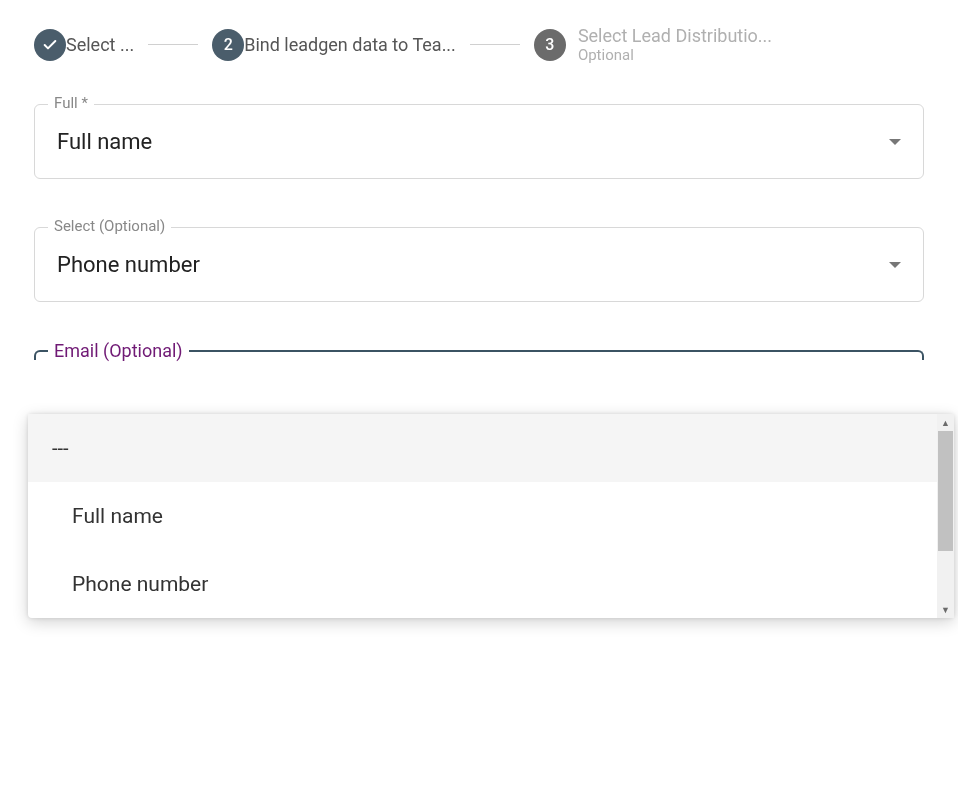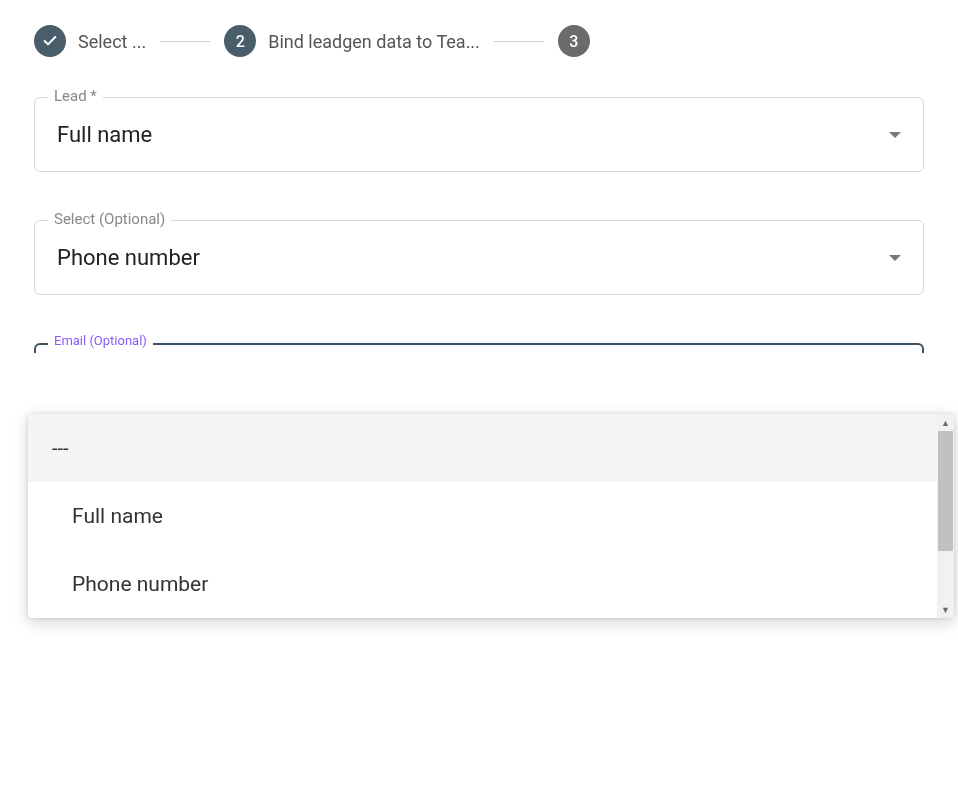--- a/index.html
+++ b/index.html
@@ -44,21 +44,20 @@
     .step-circle.completed {
       background: #4a5d6b;
     }
     .step-circle.active {
       background: #4a5d6b;
     }
     .step-circle.inactive {
       background: #6b6b6b;
     }
     .step-label {
-      margin-left: 12px;
       font-size: 18px;
       color: #555;
       white-space: nowrap;
       overflow: hidden;
       text-overflow: ellipsis;
     }
     .step1 .step-label { max-width: 80px; }
     .step2 .step-label { max-width: 270px; }
     .step3-text {
       margin-left: 12px;
@@ -131,22 +130,22 @@
     .field-group-email {
       position: relative;
       margin-bottom: 0;
     }
     .field-label-email {
       position: absolute;
       top: -10px;
       left: 14px;
       background: #fff;
       padding: 0 6px;
-      font-size: 13px;
-      color: #8b5cf6;
+      font-size: 18px;
+      color: #701a75;
       z-index: 2;
     }
     .email-field-top {
       height: 10px;
       border: 2px solid #3b5363;
       border-bottom: none;
       border-radius: 6px 6px 0 0;
       width: 100%;
     }
 
@@ -240,25 +239,29 @@
       </div>
       <span class="step-label">Bind leadgen data to Tea...</span>
     </div>
 
     <div class="step-connector"></div>
 
     <div class="step step3">
       <div class="step-circle inactive">
         <span>3</span>
       </div>
+      <div class="step3-text">
+        <span class="step3-title">Select Lead Distributio...</span>
+        <span class="step3-optional">Optional</span>
+      </div>
     </div>
   </div>
 
   <div class="field-group">
-    <span class="field-label">Lead *</span>
+    <span class="field-label">Full *</span>
     <div class="select-box">
       <span class="select-value">Full name</span>
       <span class="dropdown-arrow"></span>
     </div>
   </div>
 
   <div class="field-group">
     <span class="field-label">Select (Optional)</span>
     <div class="select-box">
       <span class="select-value">Phone number</span>

